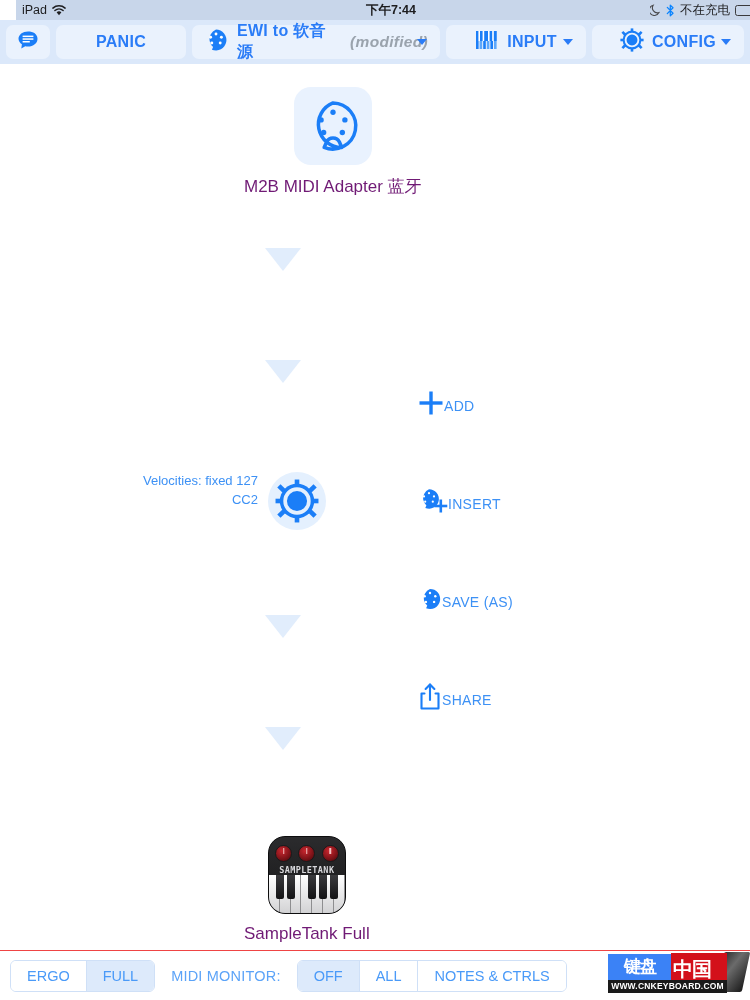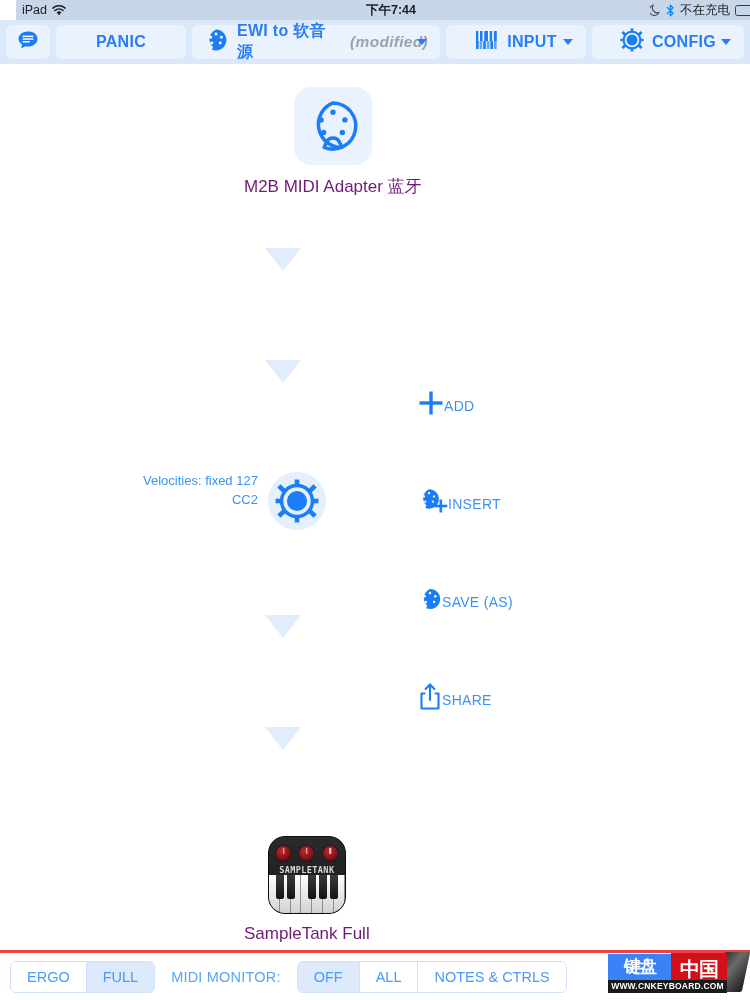--- a/index.html
+++ b/index.html
@@ -285,21 +285,21 @@
     border-radius: 0 0 2px 2px;
   }
 
   
   .bottombar {
     position: absolute;
     bottom: 0; left: 0;
     width: 750px;
     height: 50px;
     background: #ffffff;
-    border-top: 3px solid #ef4444;
+    border-top: 1px solid #ef4444;
     display: flex;
     align-items: center;
     padding: 0 10px;
     gap: 16px;
   }
   .segmented {
     display: flex;
     border: 1px solid #cfe0f7;
     border-radius: 6px;
     overflow: hidden;
@@ -357,21 +357,20 @@
     letter-spacing: -1px;
   }
   .wm-red {
     position: absolute;
     left: 93px; top: 1px;
     width: 56px; height: 28px;
     background: #d3101a;
     color: #ffffff;
     font-size: 20px;
     font-weight: bold;
-    text-align: center;
     line-height: 28px;
     letter-spacing: -1px;
     border: 2px solid #d3101a;
   }
   .wm-url {
     position: absolute;
     left: 30px; top: 28px;
     width: 119px; height: 13px;
     background: #1a1a1a;
     color: #ffffff;

